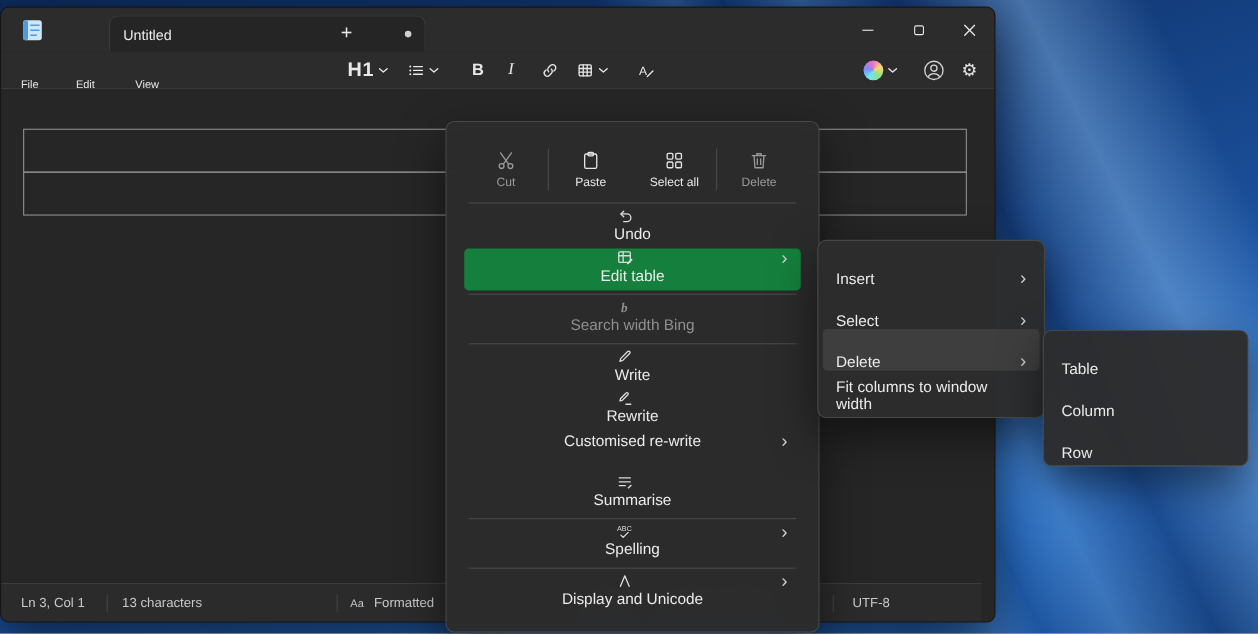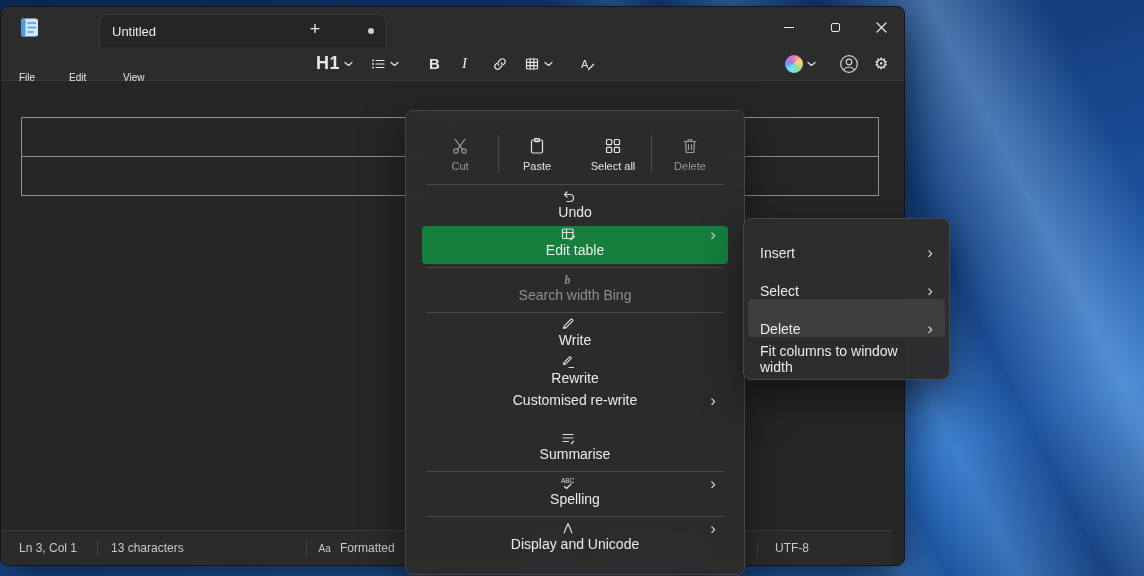--- a/index.html
+++ b/index.html
@@ -349,14 +349,25 @@
     </div>
     <div class="smi hl">
       <span>Delete</span>
       <span class="chev">›</span>
     </div>
     <div class="smi">
       <span>Fit columns to window width</span>
     </div>
   </div>
 
+  <div class="submenu" id="sub-delete">
+    <div class="smi">
+      <span>Table</span>
+    </div>
+    <div class="smi">
+      <span>Column</span>
+    </div>
+    <div class="smi">
+      <span>Row</span>
+    </div>
+  </div>
 
 </div>
 
 </body></html>

